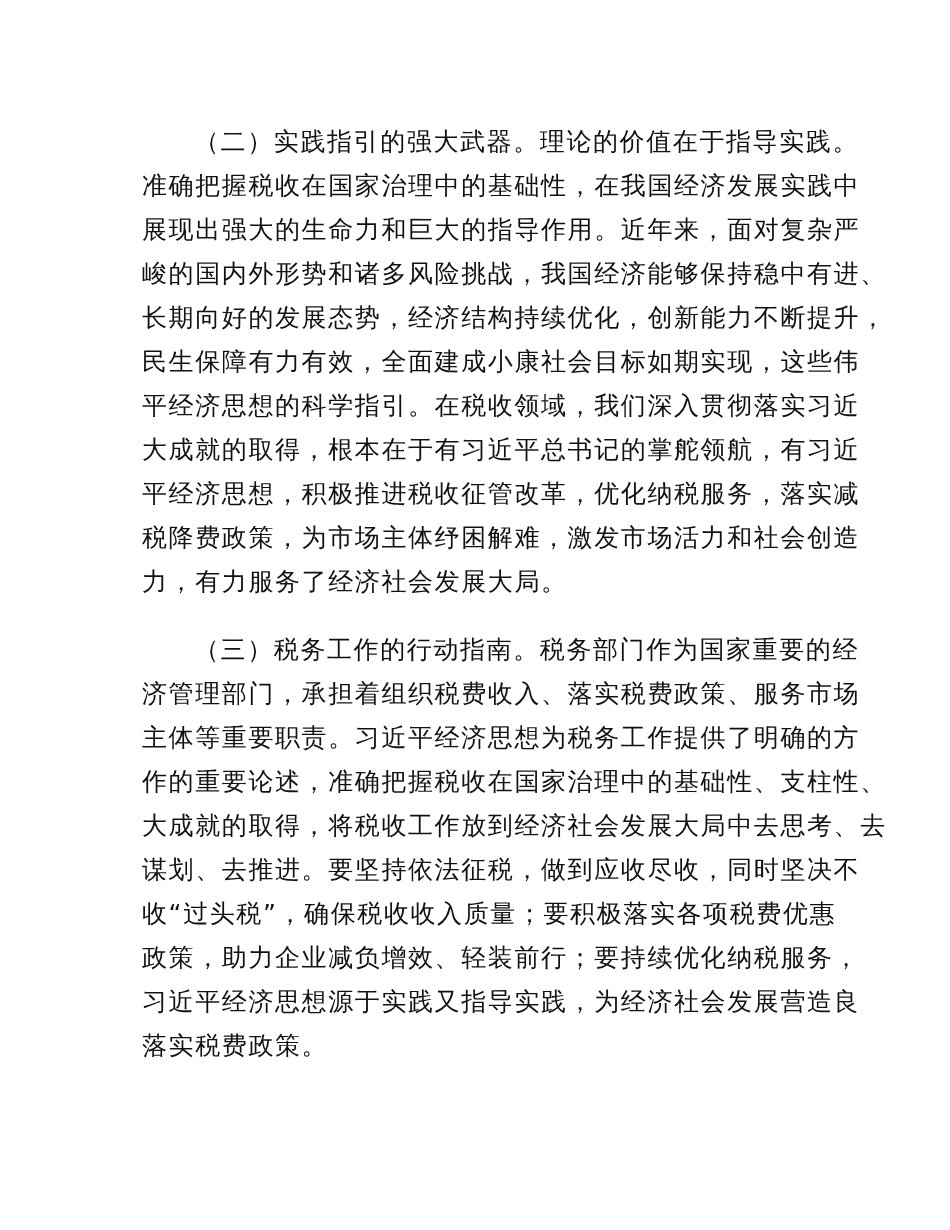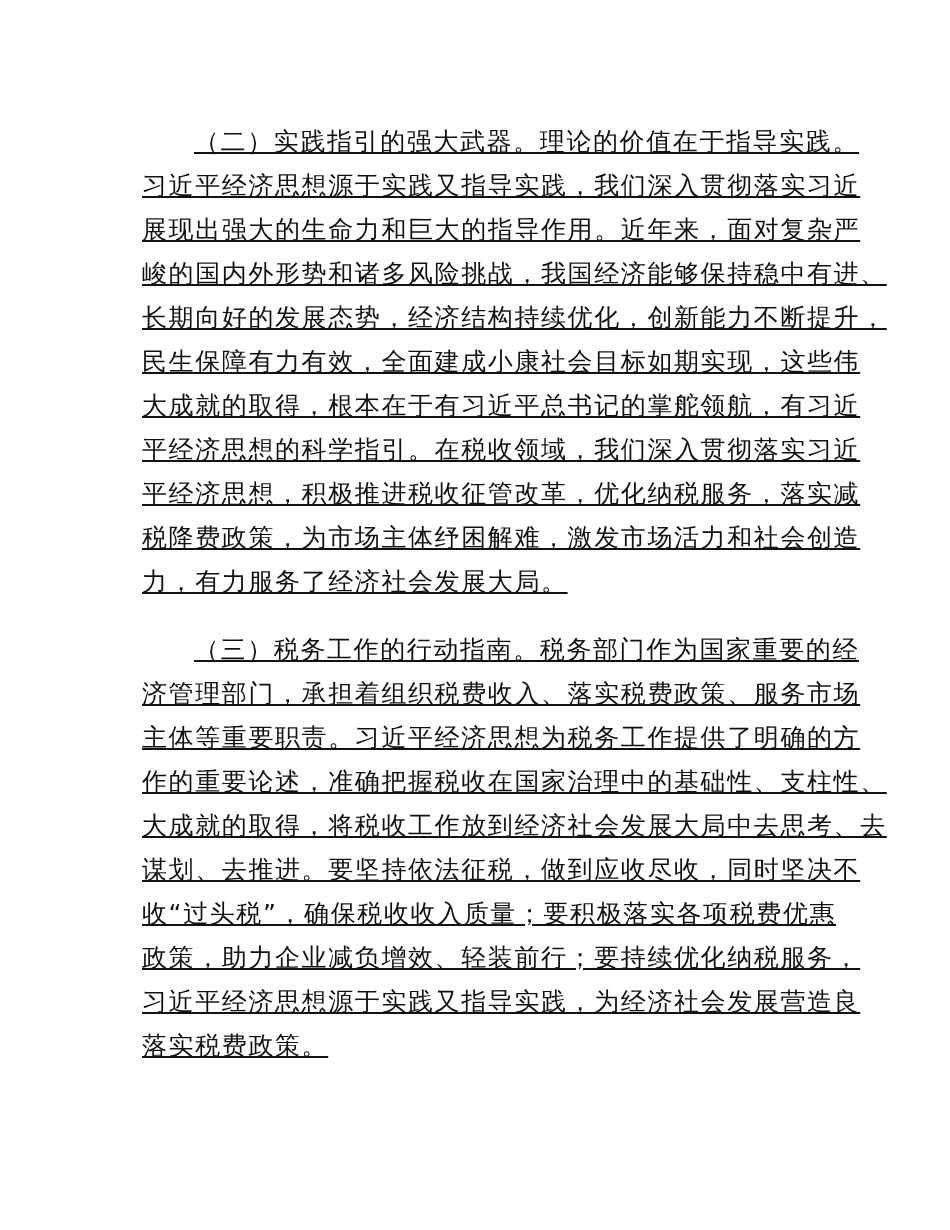--- a/index.html
+++ b/index.html
@@ -7,39 +7,39 @@
   .page {
     position: absolute; left: 0; top: 0; width: 950px; height: 1230px; background: #ffffff;
   }
   .body-text {
     position: absolute; left: 142px; top: 120px; width: 700px;
     font-family: "DejaVu Sans", sans-serif;
     font-size: 25px; line-height: 44px; color: #111111;
     letter-spacing: 1.6px;
   }
   .para { margin: 0; padding: 0; }
-  .line { display: block; white-space: nowrap; height: 44px; text-decoration: underline; }
+  .line { display: block; white-space: nowrap; height: 44px; }
   .indent { padding-left: 52px; }
   .para + .para { margin-top: 24px; }
 </style>
 </head>
 <body>
 
 <div class="page">
   <div class="body-text">
 
     <div class="para">
       <span class="line indent">（二）实践指引的强大武器。理论的价值在于指导实践。</span>
-      <span class="line">习近平经济思想源于实践又指导实践，我们深入贯彻落实习近</span>
+      <span class="line">准确把握税收在国家治理中的基础性，在我国经济发展实践中</span>
       <span class="line">展现出强大的生命力和巨大的指导作用。近年来，面对复杂严</span>
       <span class="line">峻的国内外形势和诸多风险挑战，我国经济能够保持稳中有进、</span>
       <span class="line">长期向好的发展态势，经济结构持续优化，创新能力不断提升，</span>
       <span class="line">民生保障有力有效，全面建成小康社会目标如期实现，这些伟</span>
+      <span class="line">平经济思想的科学指引。在税收领域，我们深入贯彻落实习近</span>
       <span class="line">大成就的取得，根本在于有习近平总书记的掌舵领航，有习近</span>
-      <span class="line">平经济思想的科学指引。在税收领域，我们深入贯彻落实习近</span>
       <span class="line">平经济思想，积极推进税收征管改革，优化纳税服务，落实减</span>
       <span class="line">税降费政策，为市场主体纾困解难，激发市场活力和社会创造</span>
       <span class="line">力，有力服务了经济社会发展大局。</span>
     </div>
 
     <div class="para">
       <span class="line indent">（三）税务工作的行动指南。税务部门作为国家重要的经</span>
       <span class="line">济管理部门，承担着组织税费收入、落实税费政策、服务市场</span>
       <span class="line">主体等重要职责。习近平经济思想为税务工作提供了明确的方</span>
       <span class="line">作的重要论述，准确把握税收在国家治理中的基础性、支柱性、</span>

